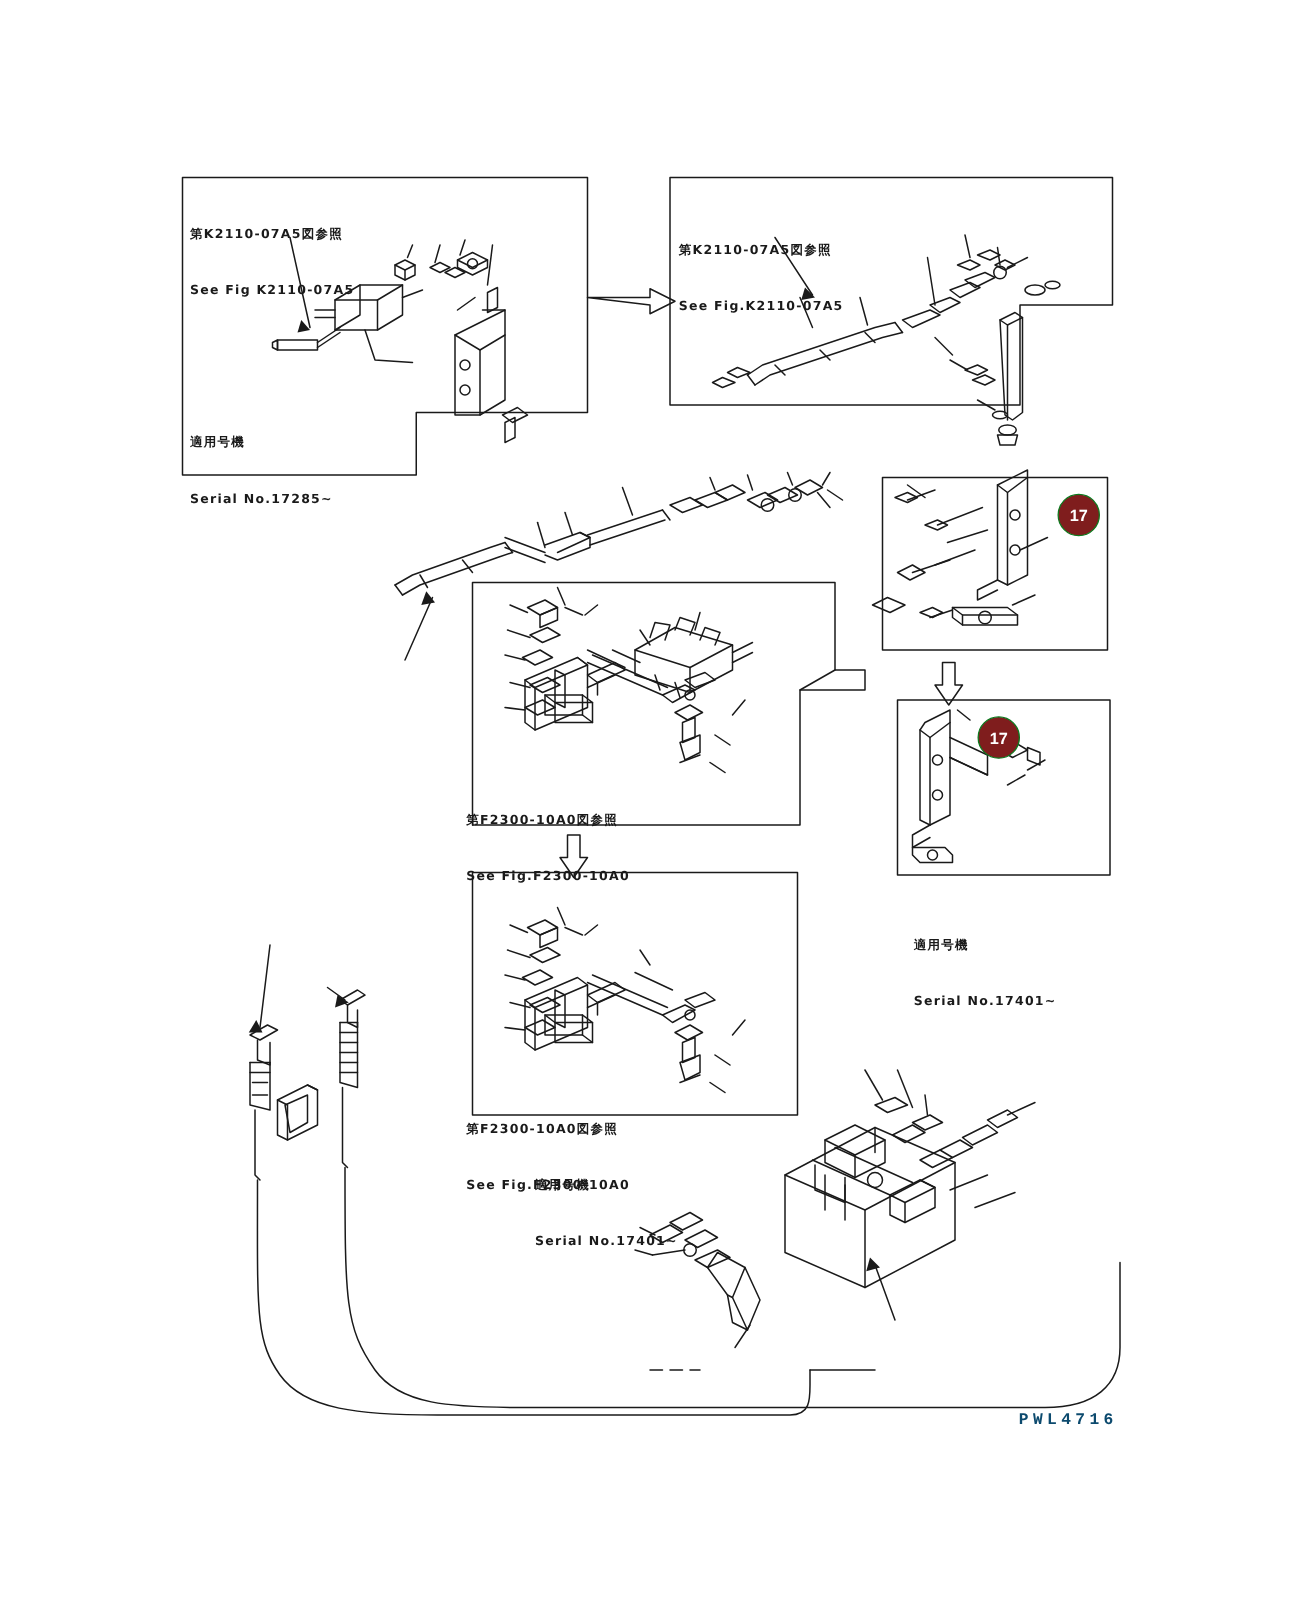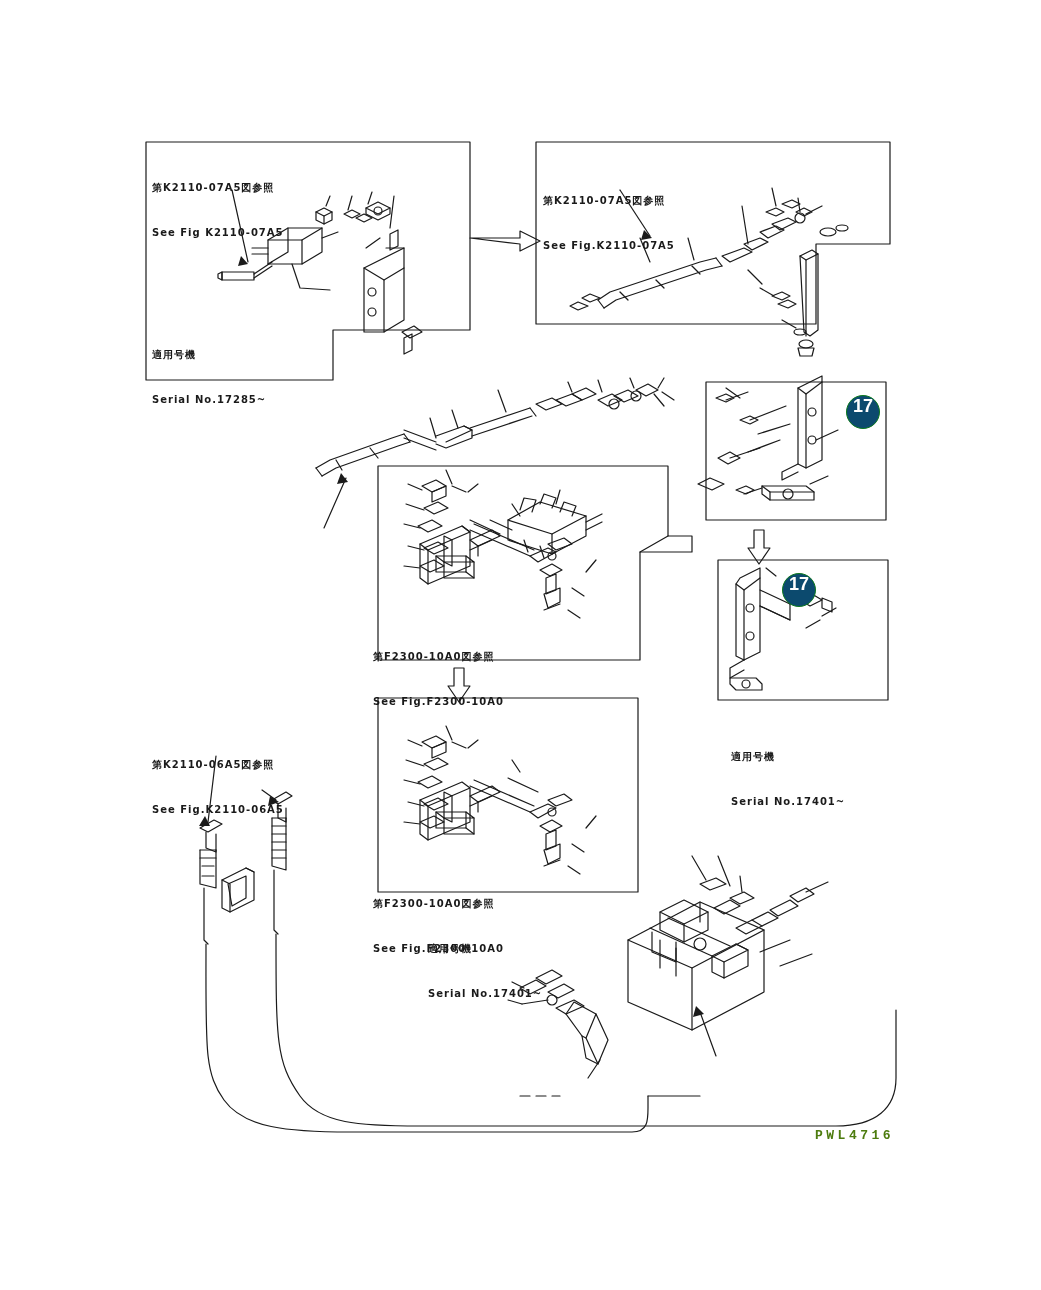--- a/index.html
+++ b/index.html
@@ -31,37 +31,37 @@
     font-size: 10px;
     letter-spacing: 1px;
     font-weight: bold;
   }
   .lbl .l2 { display: block; }
   .code {
     position: absolute;
     font-family: "Liberation Mono", monospace;
     font-size: 13px;
     letter-spacing: 3.5px;
-    color: #4d7c0f;
+    color: #0c4a6e;
     font-weight: bold;
     white-space: pre;
   }
   
   .bubble {
     position: absolute;
     width: 34px;
     height: 34px;
     border-radius: 50%;
-    background: #0c4a6e;
+    background: #7f1d1d;
     color: #ffffff;
     font-family: "Liberation Sans", sans-serif;
-    font-size: 18px;
+    font-size: 13px;
     font-weight: bold;
     display: flex;
-    align-items: flex-start;
+    align-items: center;
     justify-content: center;
     box-sizing: border-box;
     border: 1px solid #0c7a1e;
   }
   svg.layer {
     position: absolute;
     left: 0; top: 0;
     width: 1041px;
     height: 1290px;
   }
@@ -460,24 +460,20 @@
   <div class="lbl jp" style="left:373px; top:619px;">
     <span class="l2">第F2300-10A0図参照</span>
     <span class="l2">See Fig.F2300-10A0</span>
   </div>
 
   <div class="lbl jp" style="left:731px; top:719px;">
     <span class="l2">適用号機</span>
     <span class="l2">Serial No.17401~</span>
   </div>
 
-  <div class="lbl jp" style="left:152px; top:727px;">
-    <span class="l2">第K2110-06A5図参照</span>
-    <span class="l2">See Fig.K2110-06A5</span>
-  </div>
 
   <div class="lbl jp" style="left:373px; top:866px;">
     <span class="l2">第F2300-10A0図参照</span>
     <span class="l2">See Fig.F2300-10A0</span>
   </div>
 
   <div class="lbl jp" style="left:428px; top:911px;">
     <span class="l2">適用号機</span>
     <span class="l2">Serial No.17401~</span>
   </div>

